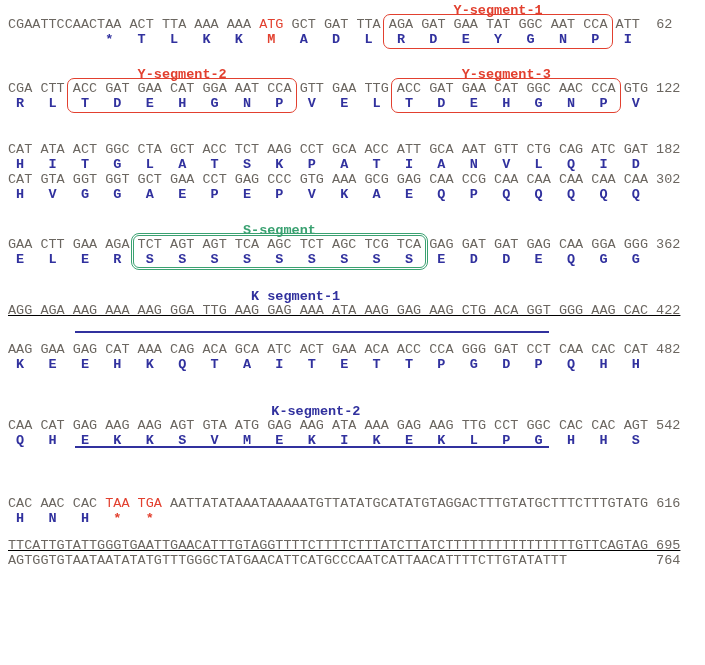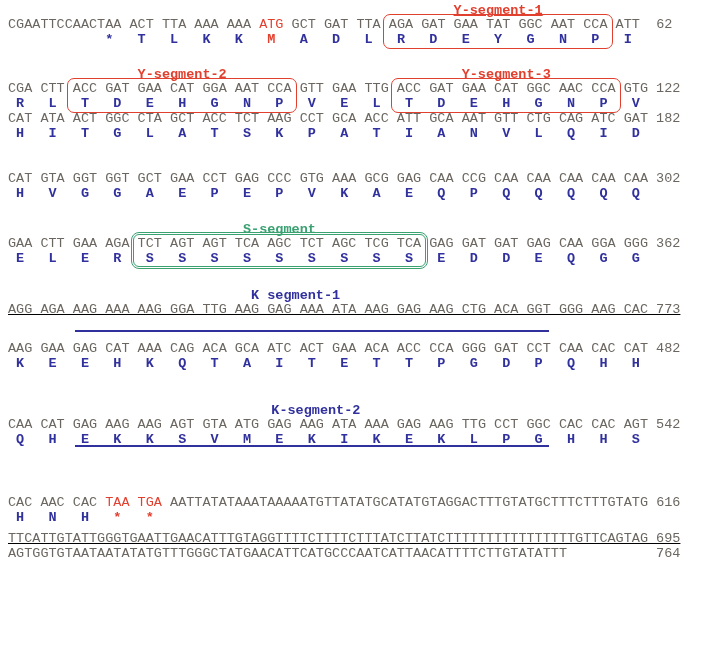--- a/index.html
+++ b/index.html
@@ -55,63 +55,63 @@
     position:absolute;
     height:2px;
     background:var(--protein,#31319e);
   }
 </style>
 </head>
 <body>
 
 <div id="seq">
     <div class="block labeled" style="margin-bottom: 21px;">
-      <div class="seg-label lbl-red" style="left: 60.5ch; text-decoration: underline;">Y-segment-1</div>
+      <div class="seg-label lbl-red" style="left: 60.5ch;">Y-segment-1</div>
       <div class="segbox box-red" style="left: 46.3ch; width: 28.4ch; top: 10px;"></div>
       <pre class="row dna-row"><span class="c-dna">CGAATTCCAACTAA ACT TTA AAA AAA </span><span class="c-red">ATG</span><span class="c-dna"> GCT GAT TTA AGA GAT GAA TAT GGC AAT CCA ATT</span><span class="c-dna num">  62</span></pre>
       <pre class="row prot-row"><span class="c-protein">            *   T   L   K   K   </span><span class="c-red">M</span><span class="c-protein">   A   D   L   R   D   E   Y   G   N   P   I</span></pre>
     </div>
-    <div class="block labeled" style="">
+    <div class="block labeled" style="margin-bottom: 31px;">
       <div class="seg-label lbl-red" style="left: 21.5ch;">Y-segment-2</div>
       <div class="seg-label lbl-red" style="left: 61.5ch; text-align: right;">Y-segment-3</div>
       <div class="segbox box-red" style="left: 7.3ch; width: 28.4ch; top: 10px;"></div>
       <div class="segbox box-red" style="left: 47.3ch; width: 28.4ch; top: 10px;"></div>
       <pre class="row dna-row"><span class="c-dna">CGA CTT ACC GAT GAA CAT GGA AAT CCA GTT GAA TTG ACC GAT GAA CAT GGC AAC CCA GTG</span><span class="c-dna num"> 122</span></pre>
       <pre class="row prot-row"><span class="c-protein"> R   L   T   D   E   H   G   N   P   V   E   L   T   D   E   H   G   N   P   V</span></pre>
     </div>
-    <div class="block" style="margin-bottom: 30px;">
+    <div class="block" style="">
       <pre class="row dna-row"><span class="c-dna">CAT ATA ACT GGC CTA GCT ACC TCT AAG CCT GCA ACC ATT GCA AAT GTT CTG CAG ATC GAT</span><span class="c-dna num"> 182</span></pre>
       <pre class="row prot-row"><span class="c-protein"> H   I   T   G   L   A   T   S   K   P   A   T   I   A   N   V   L   Q   I   D</span></pre>
     </div>
     <div class="block" style="margin-bottom: 22px;">
       <pre class="row dna-row"><span class="c-dna">CAT GTA GGT GGT GCT GAA CCT GAG CCC GTG AAA GCG GAG CAA CCG CAA CAA CAA CAA CAA</span><span class="c-dna num"> 302</span></pre>
       <pre class="row prot-row"><span class="c-protein"> H   V   G   G   A   E   P   E   P   V   K   A   E   Q   P   Q   Q   Q   Q   Q</span></pre>
     </div>
     <div class="block labeled" style="margin-bottom: 23px;">
       <div class="seg-label lbl-green" style="left: 33.5ch;">S-segment</div>
       <div class="segbox box-green" style="left: 15.2ch; width: 36.6ch; top: 9px;"></div>
       <pre class="row dna-row"><span class="c-dna">GAA CTT GAA AGA TCT AGT AGT TCA AGC TCT AGC TCG TCA GAG GAT GAT GAG CAA GGA GGG</span><span class="c-dna num"> 362</span></pre>
       <pre class="row prot-row"><span class="c-protein"> E   L   E   R   S   S   S   S   S   S   S   S   S   E   D   D   E   Q   G   G</span></pre>
     </div>
     <div class="block labeled" style="margin-bottom: 24px; text-decoration: underline;">
       <div class="seg-label lbl-blue" style="left: 35.5ch;">K segment-1</div>
       <div class="uline" style="left: 8.3ch; width: 58.5ch; top: 41px;"></div>
-      <pre class="row dna-row"><span class="c-dna">AGG AGA AAG AAA AAG GGA TTG AAG GAG AAA ATA AAG GAG AAG CTG ACA GGT GGG AAG CAC</span><span class="c-dna num"> 773</span></pre>
+      <pre class="row dna-row"><span class="c-dna">AGG AGA AAG AAA AAG GGA TTG AAG GAG AAA ATA AAG GAG AAG CTG ACA GGT GGG AAG CAC</span><span class="c-dna num"> 422</span></pre>
     </div>
     <div class="block" style="margin-bottom: 33px;">
       <pre class="row dna-row"><span class="c-dna">AAG GAA GAG CAT AAA CAG ACA GCA ATC ACT GAA ACA ACC CCA GGG GAT CCT CAA CAC CAT</span><span class="c-dna num"> 482</span></pre>
       <pre class="row prot-row"><span class="c-protein"> K   E   E   H   K   Q   T   A   I   T   E   T   T   P   G   D   P   Q   H   H</span></pre>
     </div>
     <div class="block labeled" style="margin-bottom: 48px;">
       <div class="seg-label lbl-blue" style="left: 38ch;">K-segment-2</div>
       <div class="uline" style="left: 8.3ch; width: 58.5ch; top: 41px;"></div>
       <pre class="row dna-row"><span class="c-dna">CAA CAT GAG AAG AAG AGT GTA ATG GAG AAG ATA AAA GAG AAG TTG CCT GGC CAC CAC AGT</span><span class="c-dna num"> 542</span></pre>
       <pre class="row prot-row"><span class="c-protein"> Q   H   E   K   K   S   V   M   E   K   I   K   E   K   L   P   G   H   H   S</span></pre>
     </div>
-    <div class="block" style="margin-bottom: 6px;">
+    <div class="block" style="margin-bottom: 12px;">
       <pre class="row dna-row"><span class="c-dna">CAC AAC CAC </span><span class="c-red">TAA TGA</span><span class="c-dna"> AATTATATAAATAAAAATGTTATATGCATATGTAGGACTTTGTATGCTTTCTTTGTATG</span><span class="c-dna num"> 616</span></pre>
       <pre class="row prot-row"><span class="c-protein"> H   N   H   </span><span class="c-red">*   *</span></pre>
     </div>
     <div class="block" style="margin-bottom: 0px; text-decoration: underline;">
       <pre class="row dna-row"><span class="c-dna">TTCATTGTATTGGGTGAATTGAACATTTGTAGGTTTTCTTTTCTTTATCTTATCTTTTTTTTTTTTTTTTGTTCAGTAG</span><span class="c-dna num"> 695</span></pre>
     </div>
     <div class="block" style="margin-bottom: 0px;">
       <pre class="row dna-row"><span class="c-dna">AGTGGTGTAATAATATATGTTTGGGCTATGAACATTCATGCCCAATCATTAACATTTTCTTGTATATTT</span><span class="c-dna num">           764</span></pre>
     </div>
   </div>

